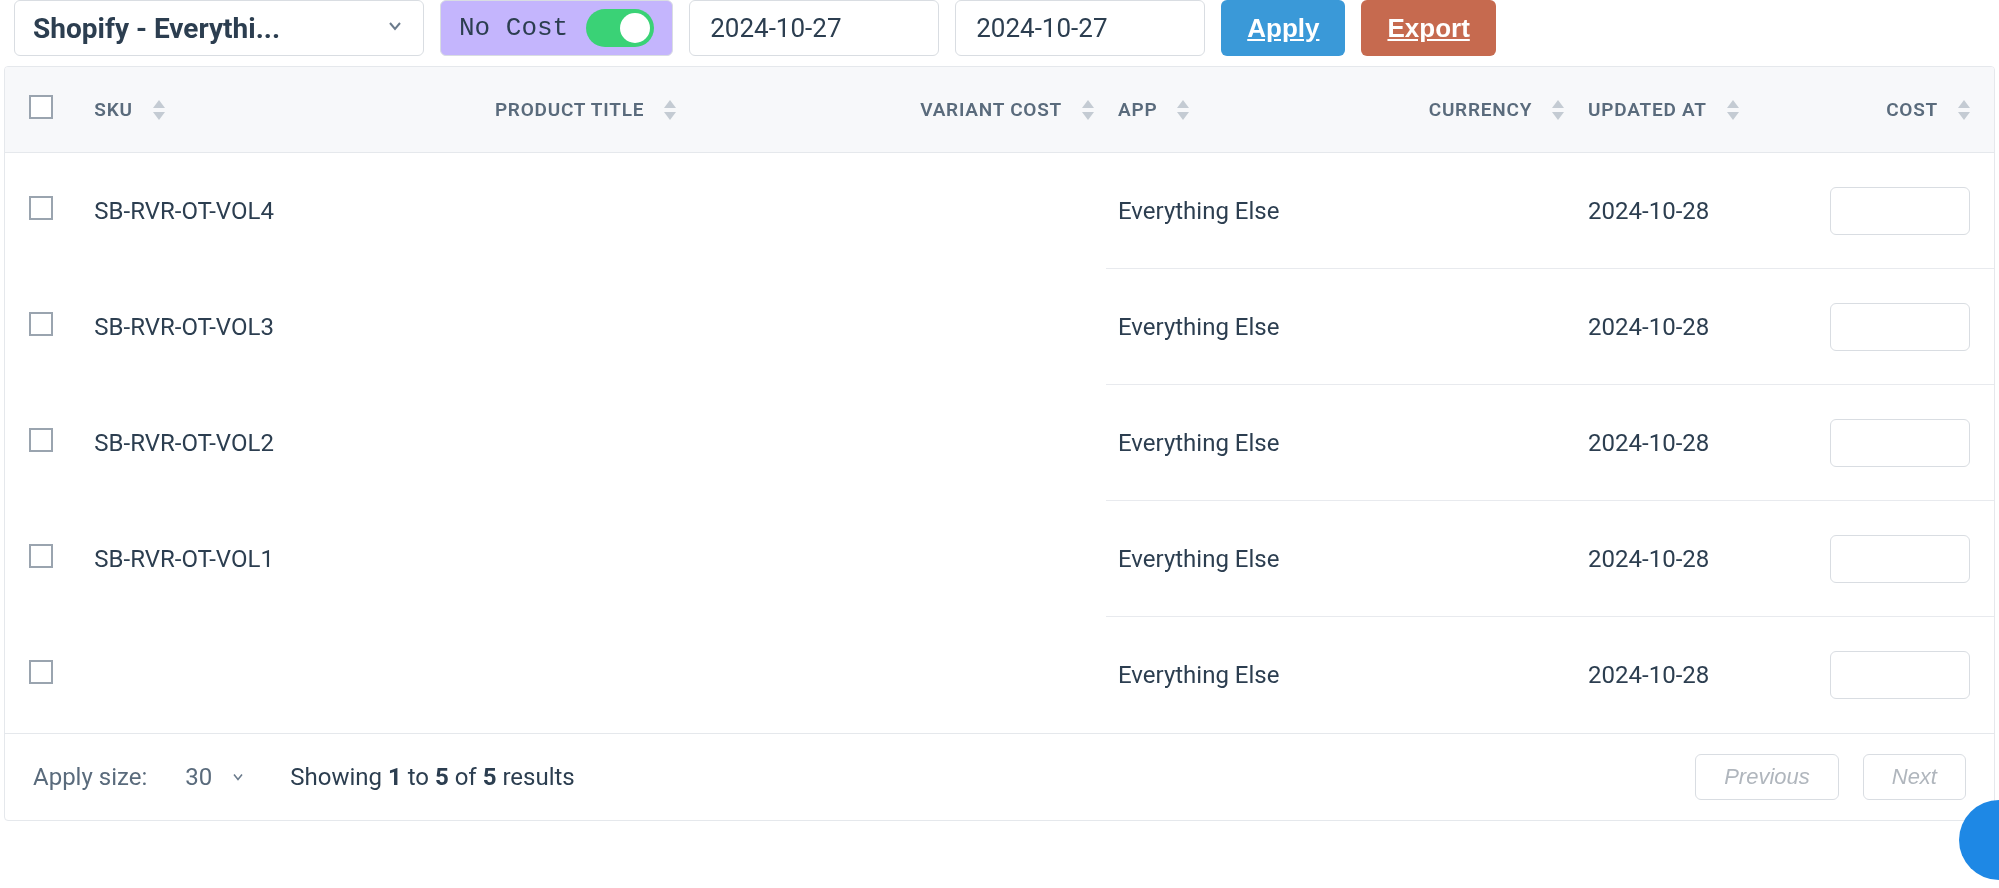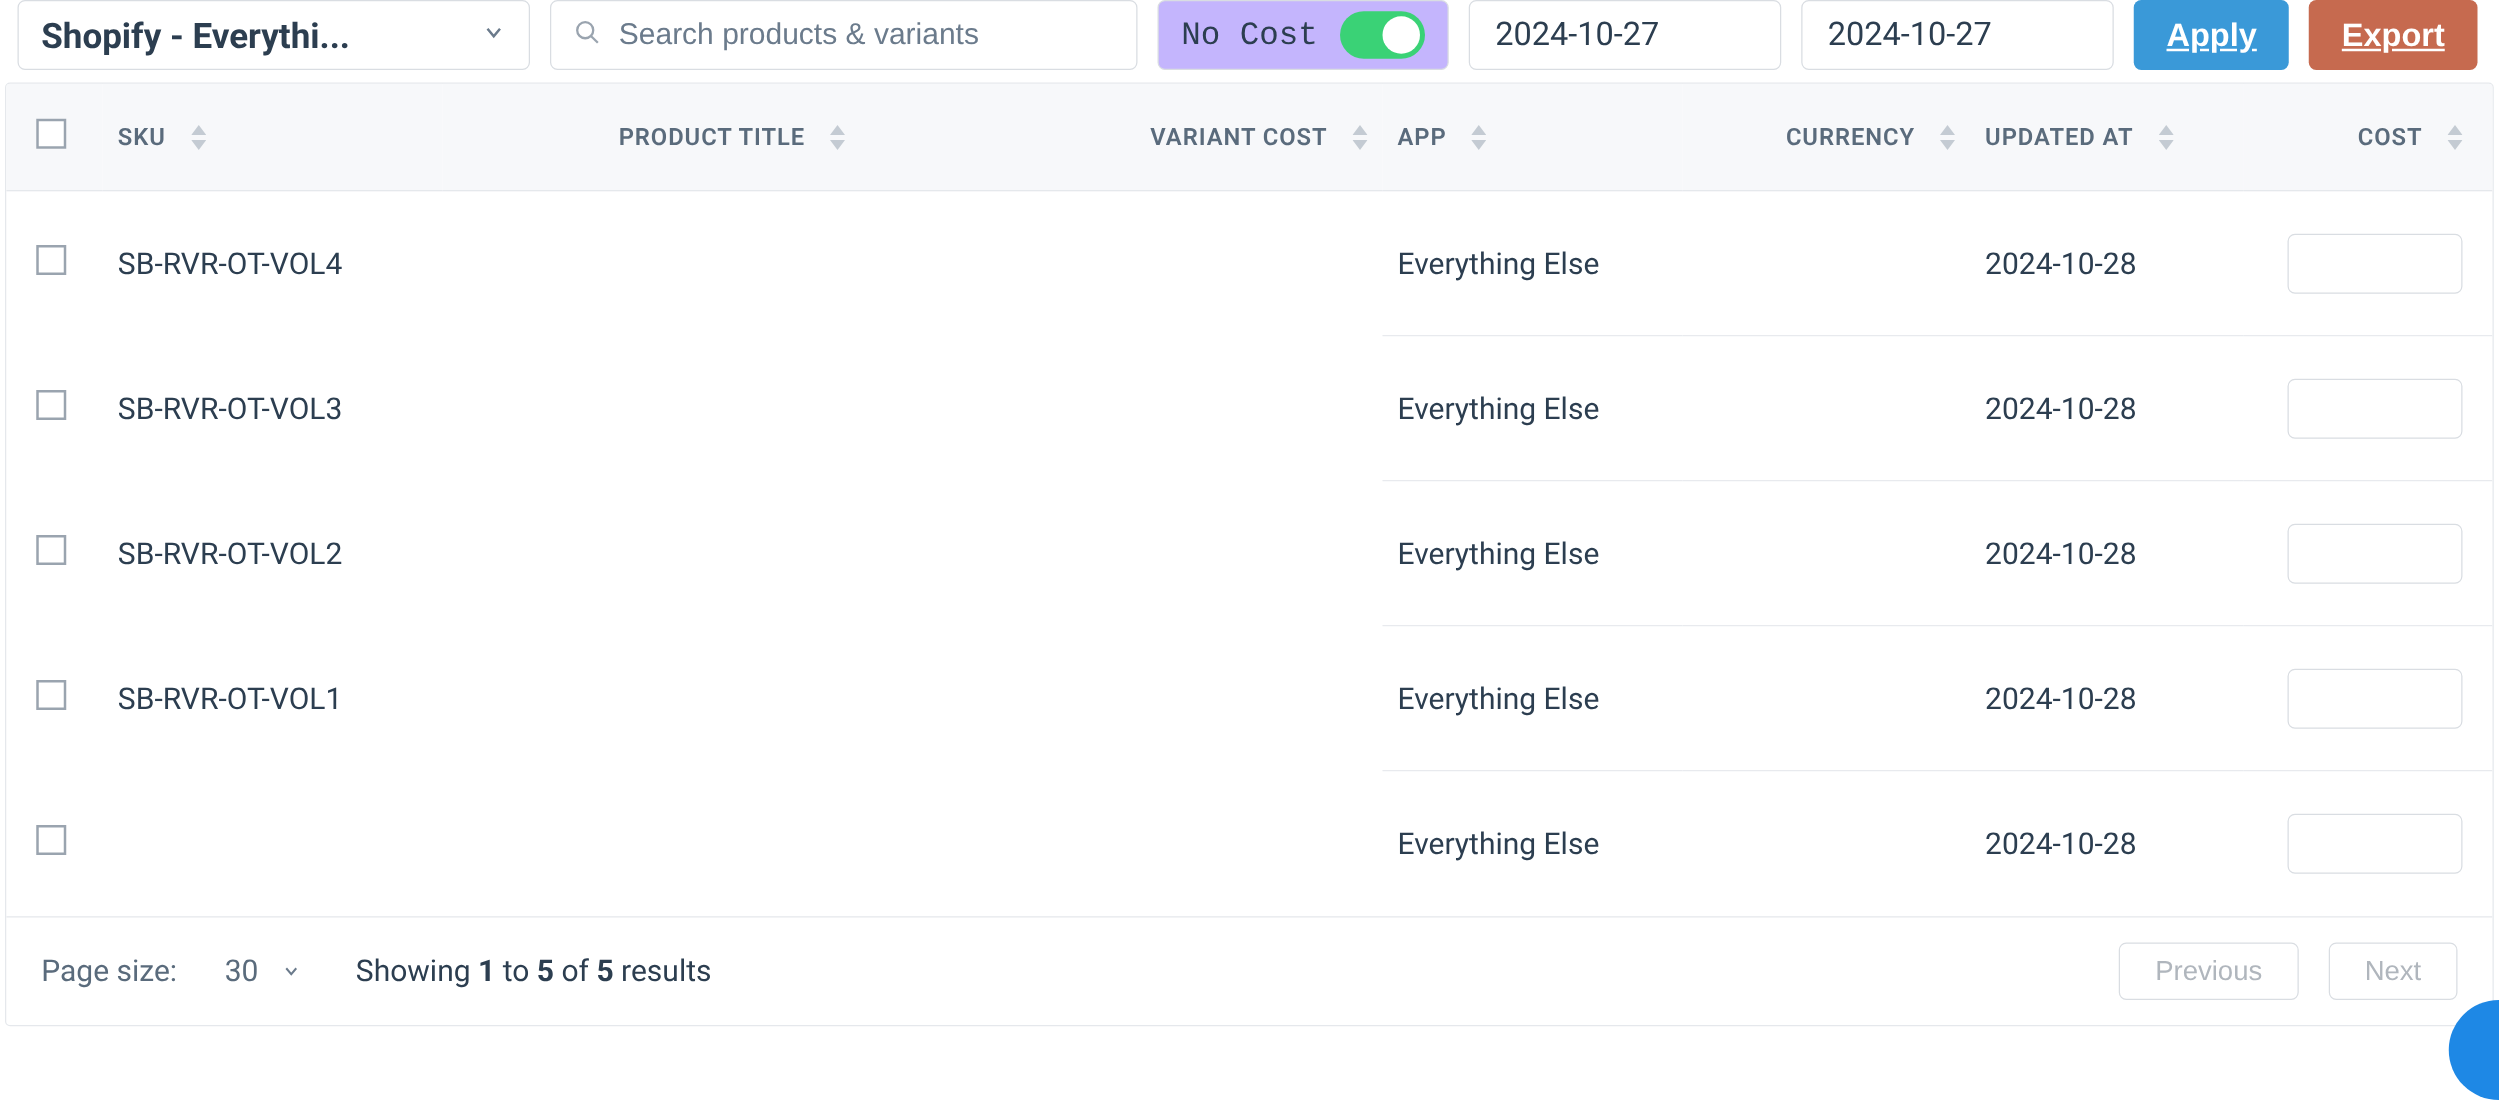--- a/index.html
+++ b/index.html
@@ -201,20 +201,21 @@
   .footer .spacer { flex: 1; }
   .pgbtn {
     height: 46px;
     border: 1px solid #d9dde2;
     border-radius: 6px;
     background: #fff;
     padding: 0 28px;
     font-size: 22px;
     color: #b0b6bd;
     cursor: not-allowed;
+    font-style: italic;
   }
 
   .col-chk   { width: 74px; padding-left: 24px; }
   .col-sku   { width: 260px; }
   .col-ptitle{ width: 320px; }
   .col-vtitle{ width: 400px; }
   .col-app   { width: 230px; }
   .col-curr  { width: 220px; }
   .col-upd   { width: 210px; }
   .col-cost  { width: 190px; padding-right: 24px; }
@@ -234,29 +235,20 @@
 <div class="toolbar">
   <div class="select-box">
     <span class="label">Shopify - Everythi...</span>
     <span class="chev">
       <svg width="20" height="20" viewBox="0 0 20 20">
           <path d="M5 7l5 6 5-6" fill="none" stroke="#6b7b8c" stroke-width="2"></path>
         </svg>
     </span>
   </div>
 
-  <div class="search-box">
-    <span>
-      <svg width="22" height="22" viewBox="0 0 24 24">
-          <circle cx="10" cy="10" r="7" fill="none" stroke="#9aa4af" stroke-width="2"></circle>
-          <line x1="15" y1="15" x2="21" y2="21" stroke="#9aa4af" stroke-width="2"></line>
-        </svg>
-    </span>
-    <input type="text" placeholder="Search products &amp; variants" style="">
-  </div>
 
   <div class="nocost-box">
     <span class="lbl">No Cost</span>
     <span class="toggle">
         <span class="knob"></span>
       </span>
   </div>
 
   <div class="date-box">
     <span>2024-10-27</span>
@@ -425,21 +417,21 @@
     <td class="col-curr right divided-cell"></td>
     <td class="col-upd divided-cell">2024-10-28</td>
     <td class="col-cost right divided-cell">
             <input class="cost-input" value="" style="">
           </td>
   </tr>
       </tbody>
   </table>
 
   <div class="footer">
-    <span>Page size:</span>
+    <span>Apply size:</span>
     <span class="pgsize-select">
       <span>30</span>
       <span><svg width="16" height="16" viewBox="0 0 20 20">
             <path d="M5 7l5 6 5-6" fill="none" stroke="#6b7b8c" stroke-width="2"></path>
           </svg></span>
     </span>
     <span class="showing">
       <span>Showing</span>
       <b>1</b>
       <span>to</span>

